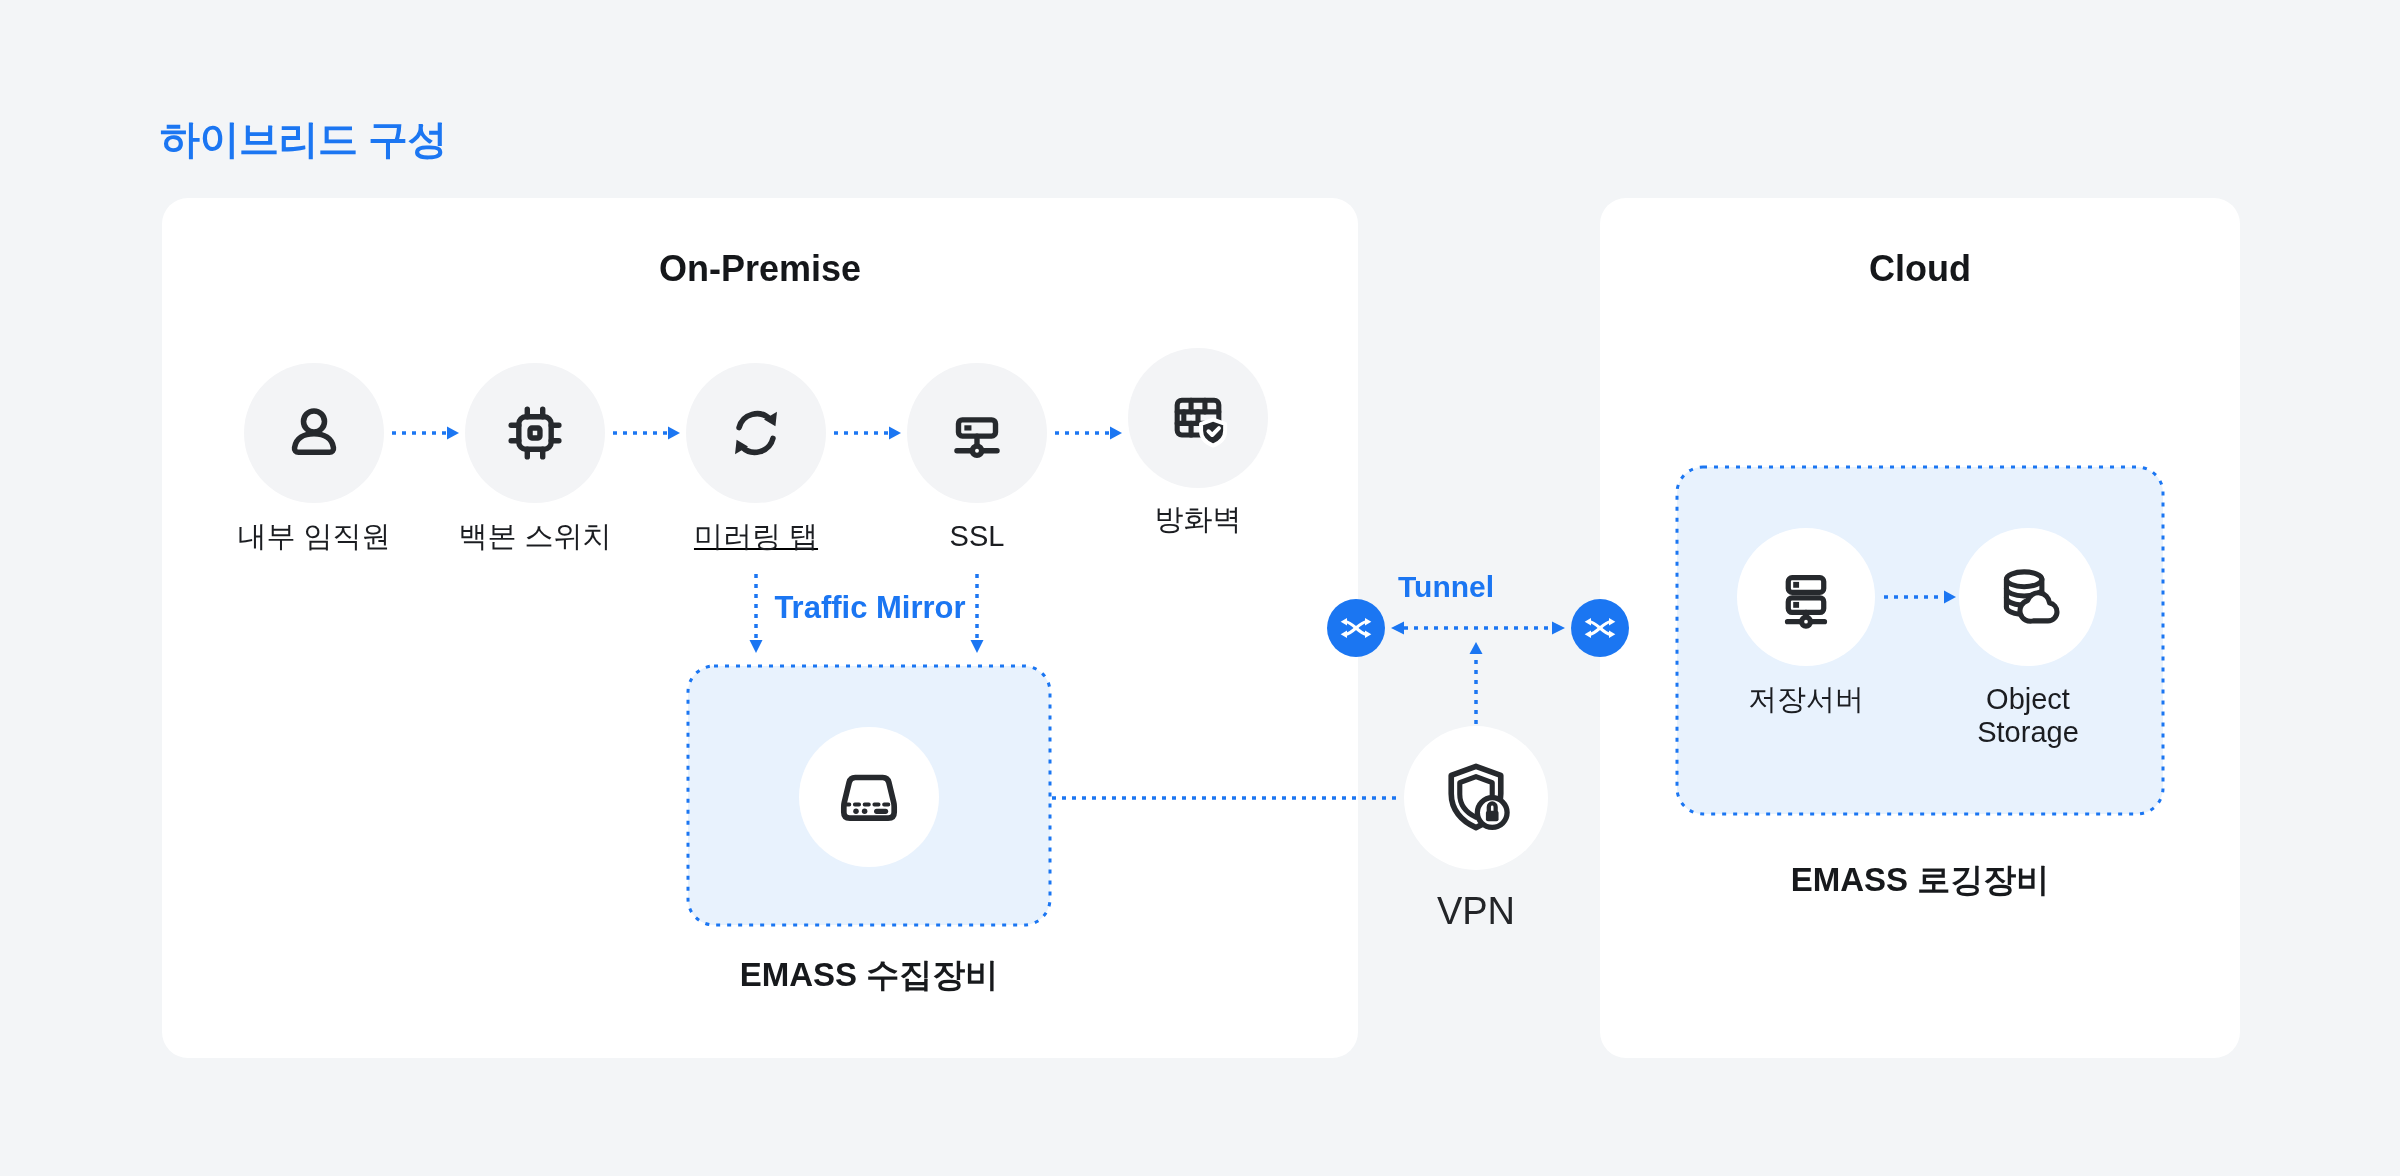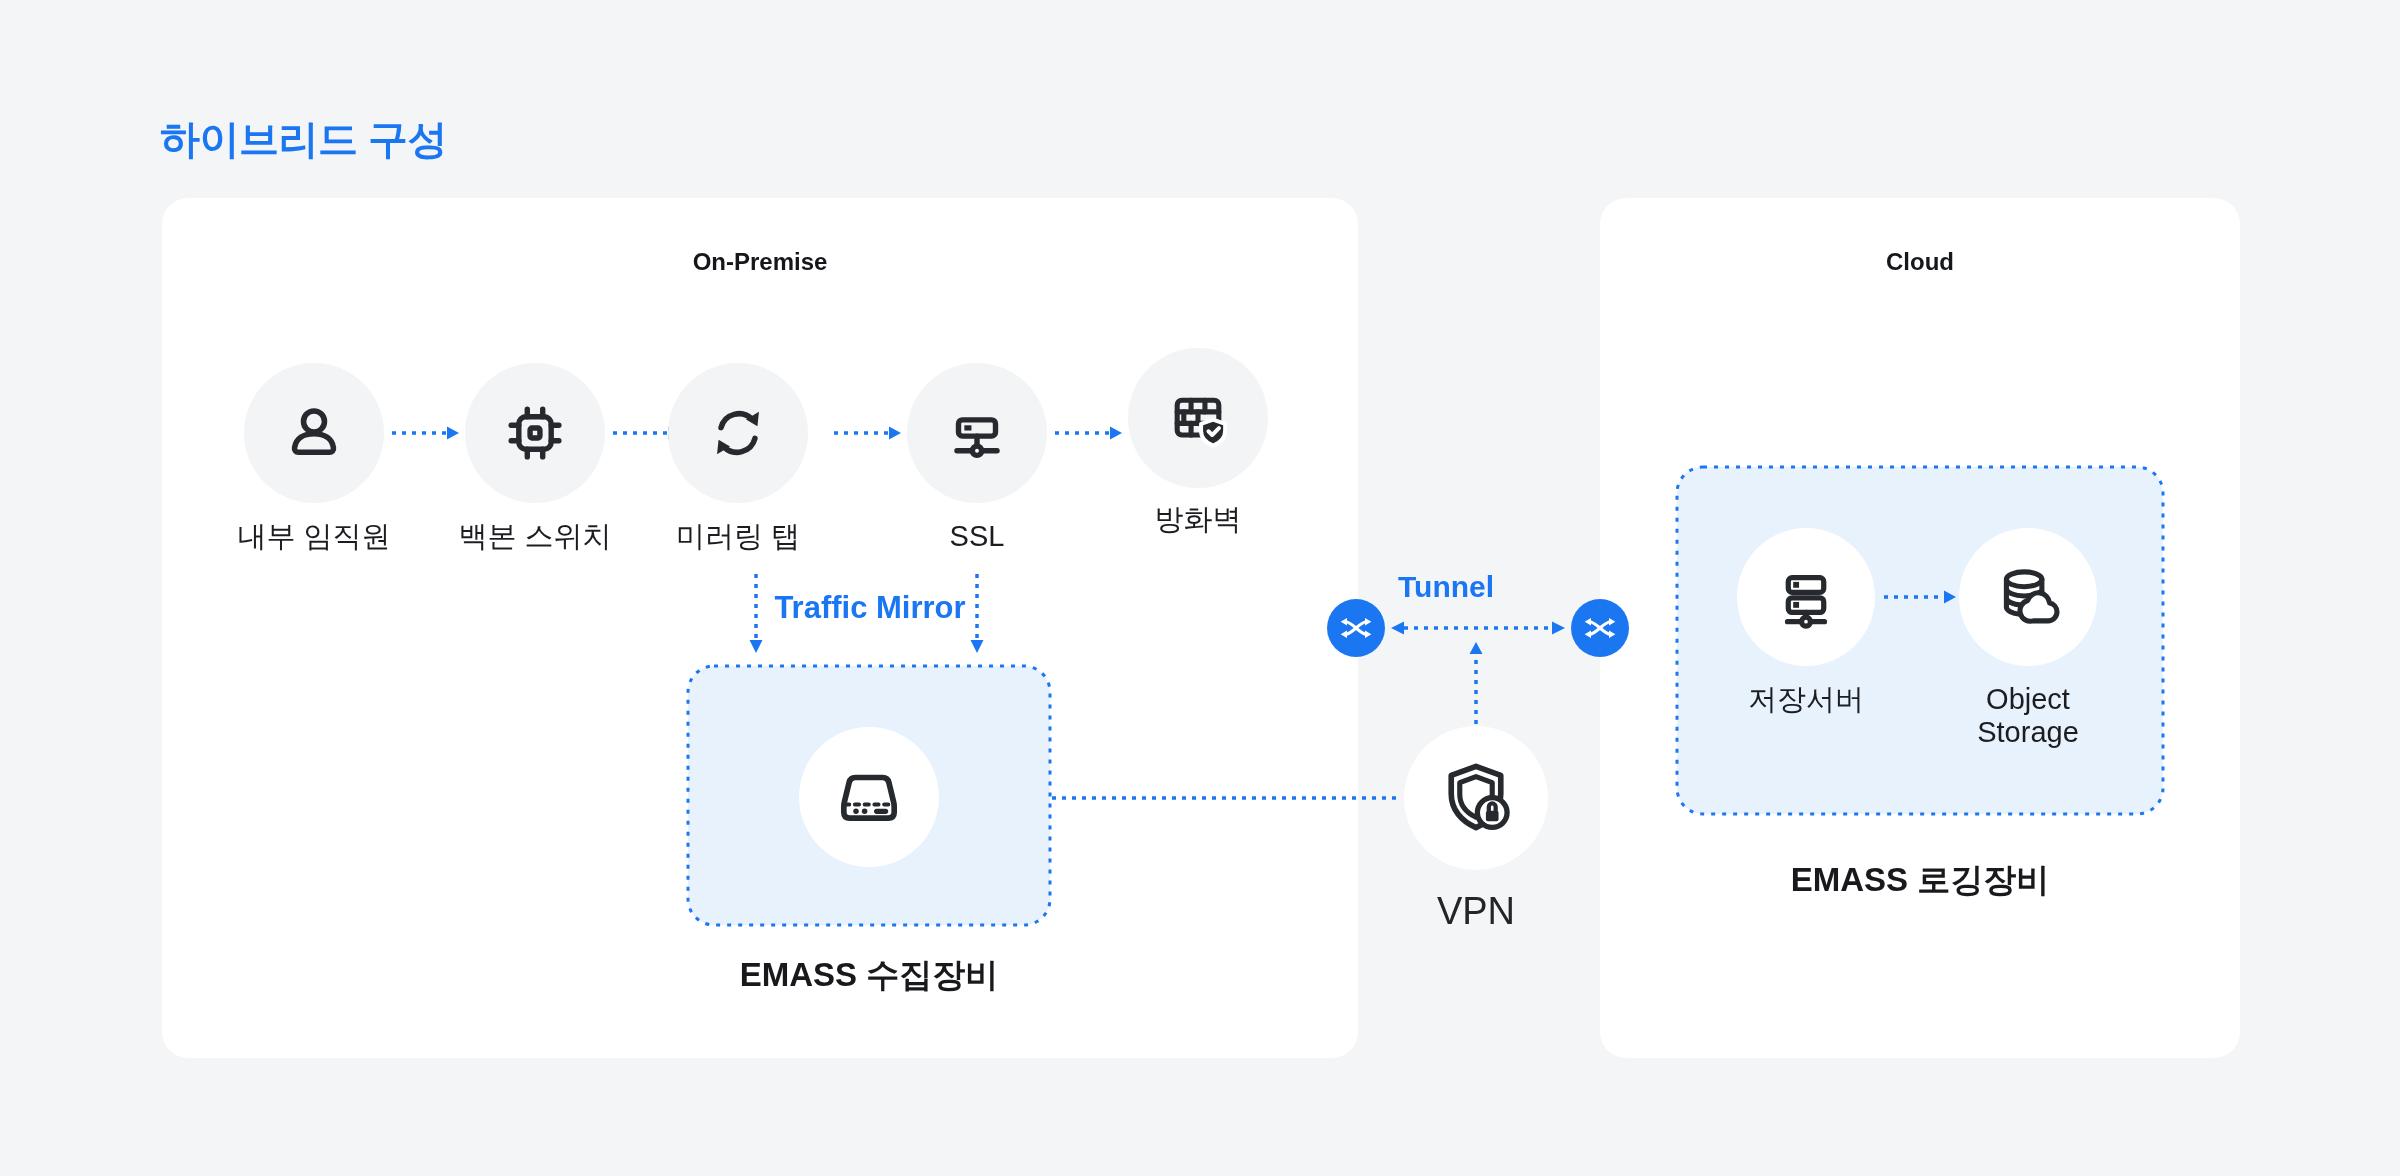--- a/index.html
+++ b/index.html
@@ -30,21 +30,21 @@
   .card{
     position:absolute;top:198px;height:860px;
     background:var(--color-panel,#fff);
     border-radius:26px;
   }
   .card.onprem{left:162px;width:1196px;}
   .card.cloud{left:1600px;width:640px;}
   .panel-title{
     position:absolute;top:50px;left:0;width:100%;
     text-align:center;
-    font-size:24px;font-weight:800;
+    font-size:36px;font-weight:800;
     color:#15171a;margin:0;
   }
   .node{
     position:absolute;width:220px;text-align:center;z-index:3;
   }
   .node .circle{
     width:140px;height:140px;border-radius:50%;
     margin:0 auto;
     background:#f3f4f6;
     display:flex;align-items:center;justify-content:center;
@@ -164,21 +164,21 @@
     <div class="circle">
       <svg width="74" height="74" viewBox="0 0 48 48" fill="none" stroke="var(--color-icon_stroke,#26292d)" stroke-width="3.5" stroke-linecap="round" stroke-linejoin="round">
         <rect x="13.5" y="13.5" width="21" height="21" rx="4.5"></rect>
         <rect x="20.8" y="20.8" width="6.4" height="6.4" rx="1.2"></rect>
         <path d="M19 13.5 V8.5 M29 13.5 V8.5 M19 34.5 V39.5 M29 34.5 V39.5 M13.5 19 H8.5 M13.5 29 H8.5 M34.5 19 H39.5 M34.5 29 H39.5"></path>
       </svg>
     </div>
     <div class="node-label">백본 스위치</div>
   </div>
 
-  <div class="node" style="left:628px;top:363px;">
+  <div class="node" style="left:646px;top:363px;text-decoration:underline;">
     <div class="circle">
       <svg width="74" height="74" viewBox="0 0 48 48" fill="none" stroke="var(--color-icon_stroke,#26292d)" stroke-width="3.6" stroke-linecap="round" stroke-linejoin="round">
         <path d="M13 20.5 A12 12 0 0 1 33.2 15.1"></path>
         <path d="M35 27.5 A12 12 0 0 1 14.8 32.9"></path>
         <polygon points="37.6,10.2 36.6,19.6 29.2,15.3" fill="var(--color-icon_stroke,#26292d)" stroke="none"></polygon>
         <polygon points="10.4,37.8 11.4,28.4 18.8,32.7" fill="var(--color-icon_stroke,#26292d)" stroke="none"></polygon>
       </svg>
     </div>
     <div class="node-label">미러링 탭</div>
   </div>

